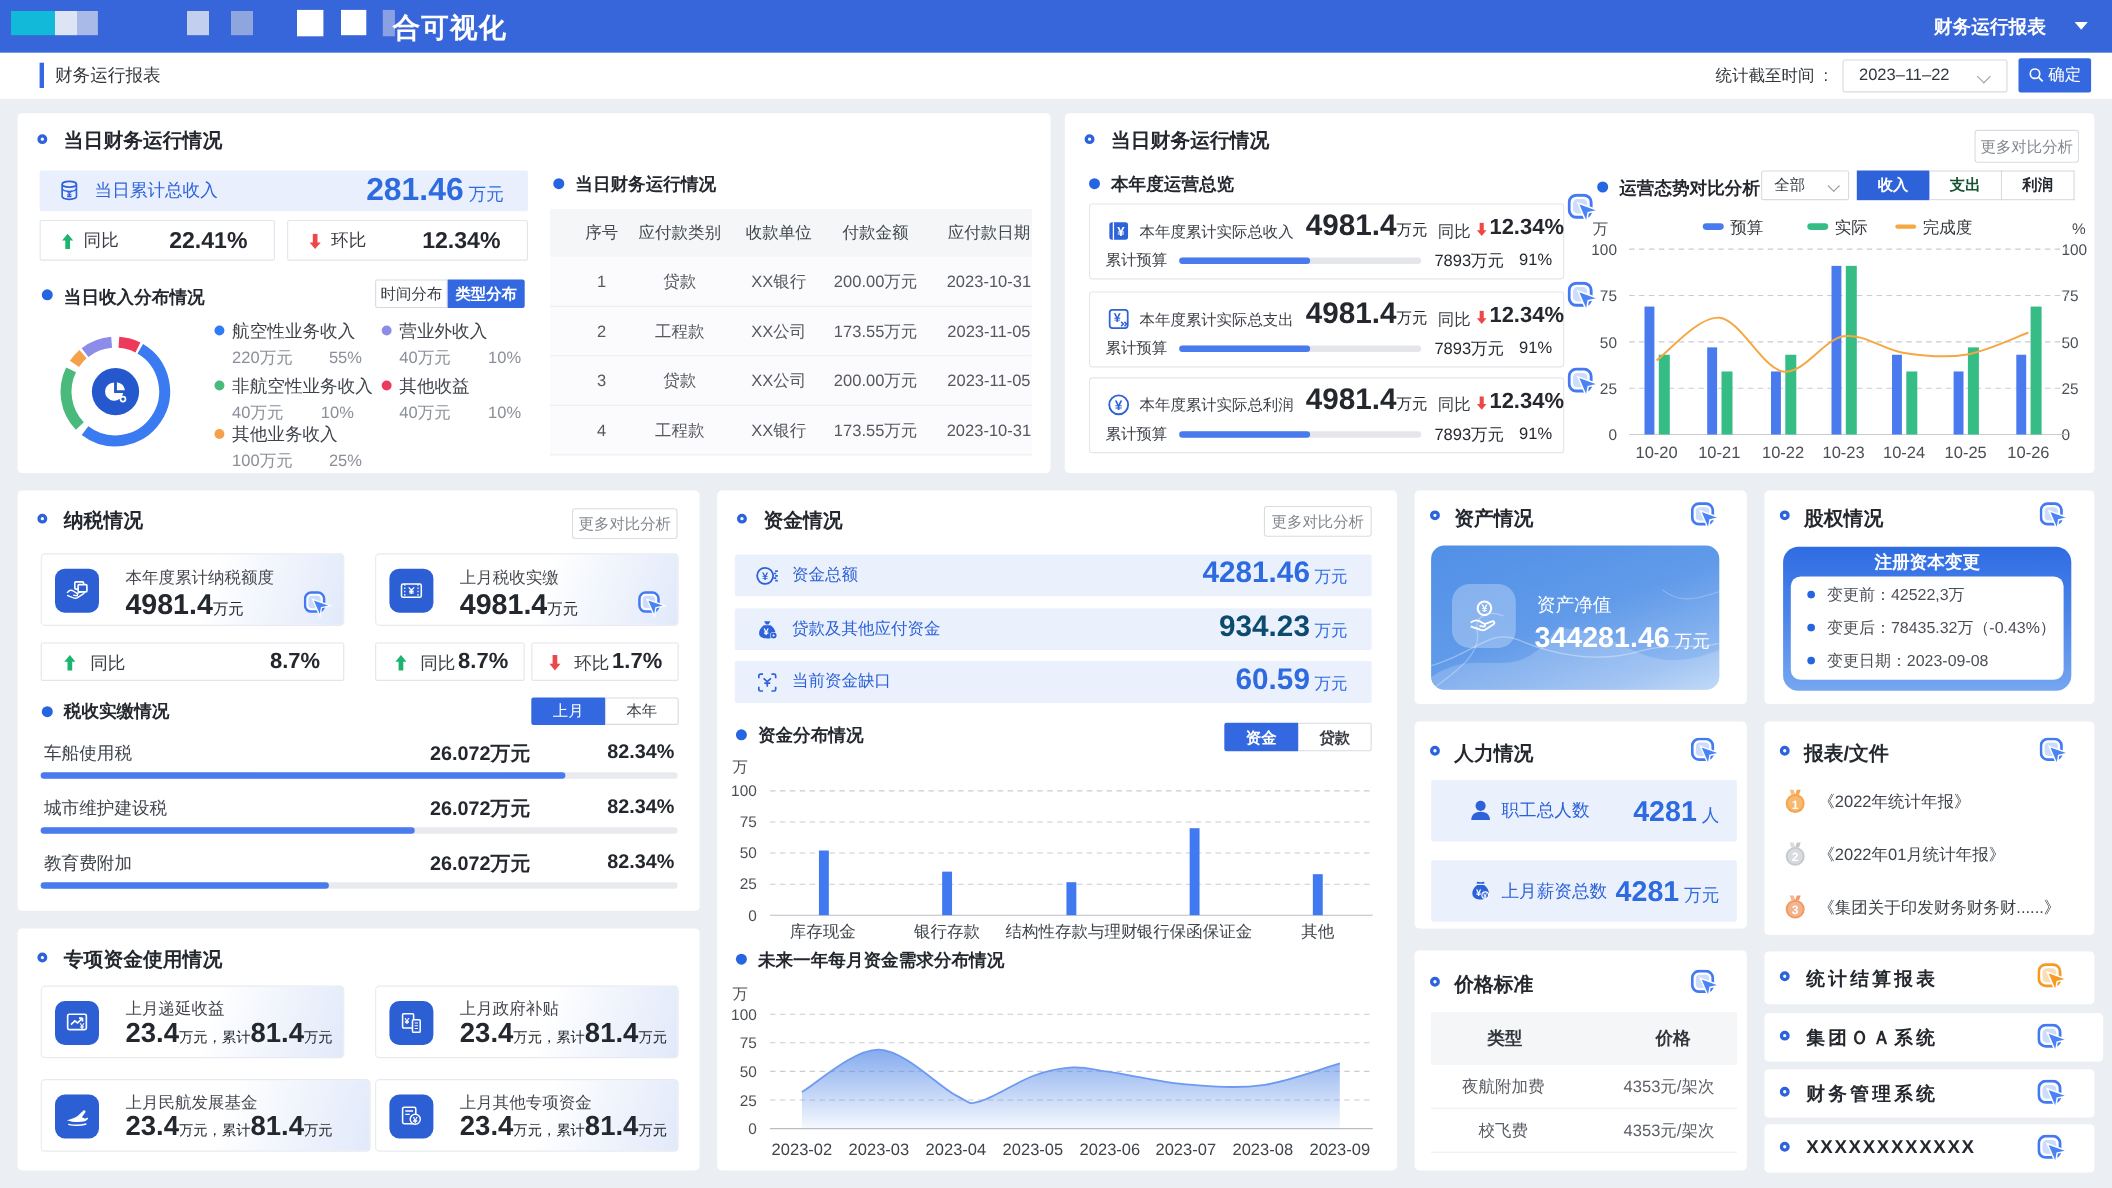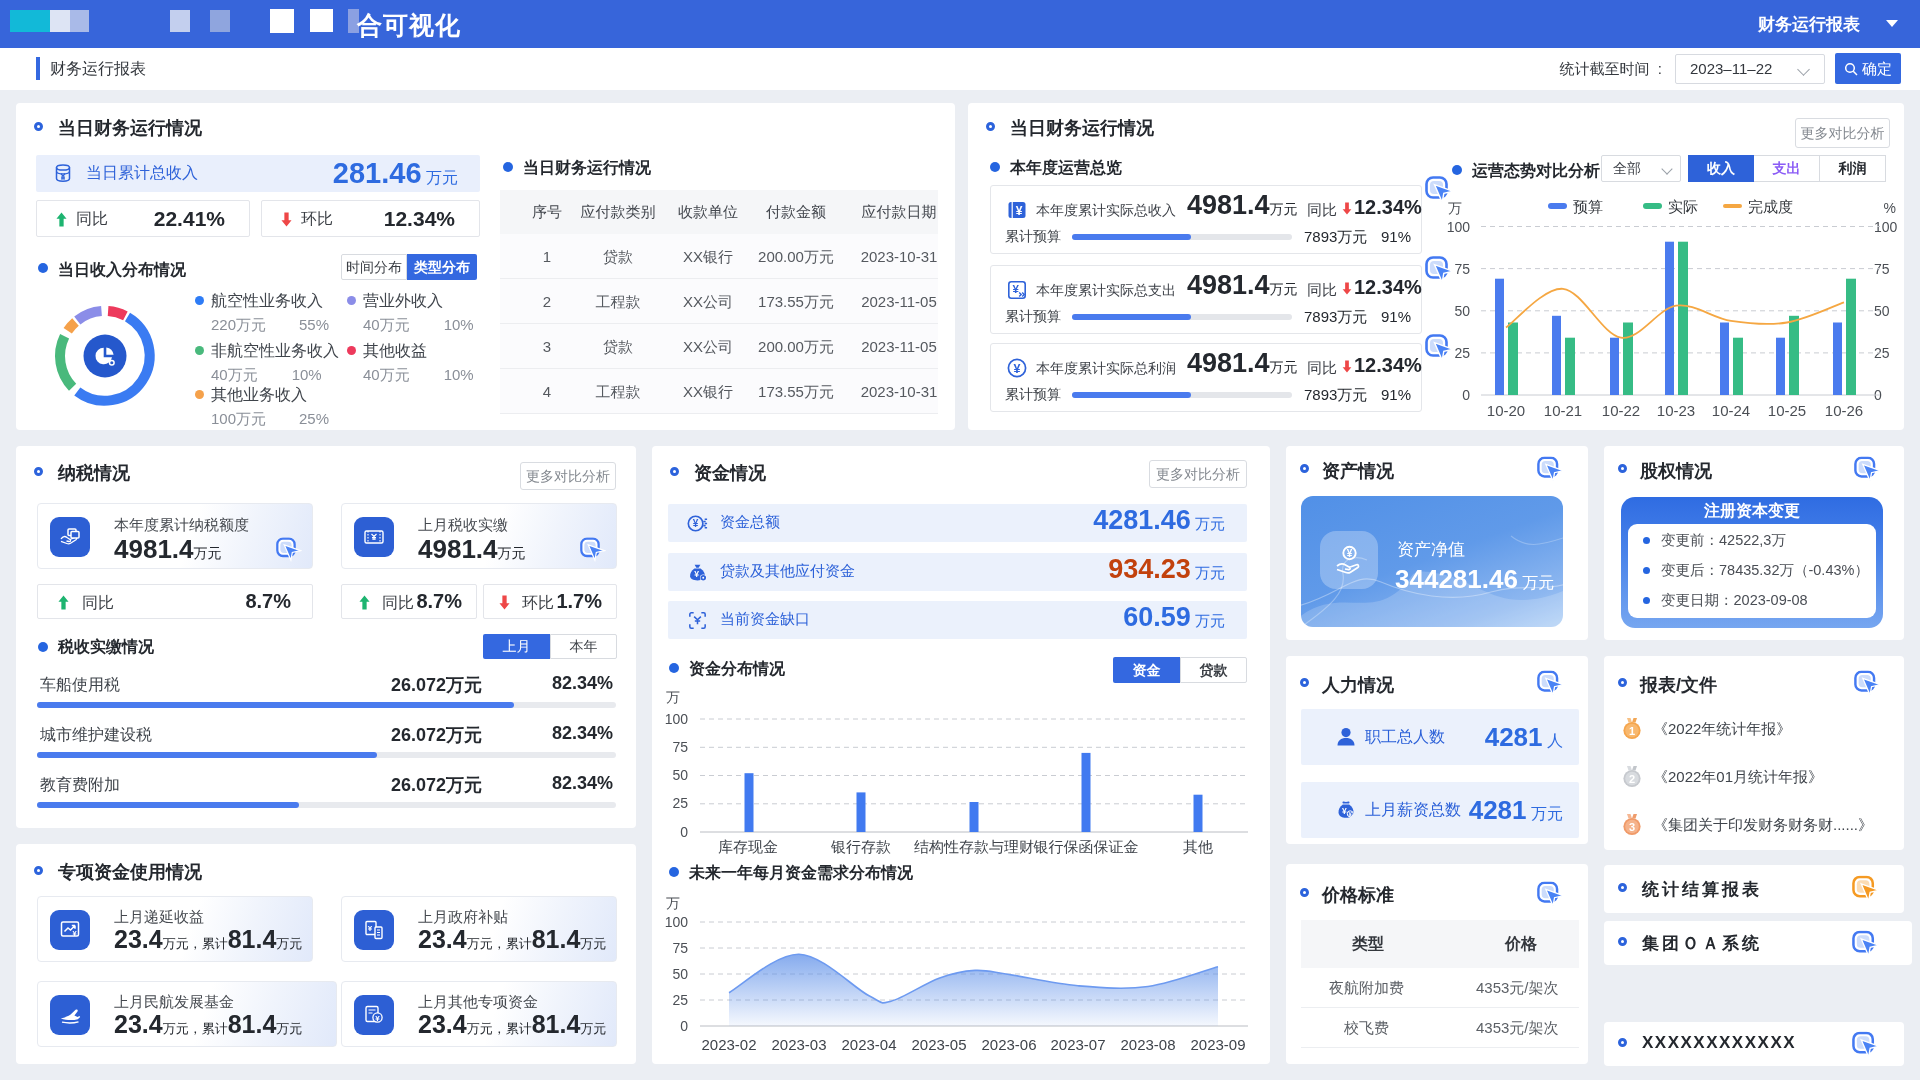--- a/index.html
+++ b/index.html
@@ -263,21 +263,21 @@
       <svg class="abs" style="left:434px;top:-10px;" width="30" height="28">
           <use href="#curB"></use>
         </svg>
     </div>
 
     <div class="dot" style="left:484px;top:62px;"></div>
     <div class="sub16" style="left:504px;top:58px;">运营态势对比分析</div>
     <div class="abs" style="left:633px;top:52px;width:80px;height:27px;border:1px solid #d8dbe0;border-radius:2px;font-size:14px;color:#3a3e44;line-height:25px;padding-left:11px;">全部</div>
     <div class="abs" style="left:695px;top:62px;width:8px;height:8px;border-left:1.4px solid #9aa0a8;border-bottom:1.4px solid #9aa0a8;transform:rotate(-45deg);"></div>
     <div class="abs" style="left:720px;top:52px;width:66px;height:27px;background:#2e62d9;font-size:14px;color:#fff;text-align:center;line-height:27px;font-weight:700;">收入</div>
-    <div class="abs" style="left:786px;top:52px;width:66px;height:27px;border:1px solid #d8dbe0;border-left:none;font-size:14px;color:#8b5cf6;text-align:center;line-height:25px;font-weight:700;">支出</div>
+    <div class="abs" style="left:786px;top:52px;width:66px;height:27px;border:1px solid #d8dbe0;border-left:none;font-size:14px;color:#14532d;text-align:center;line-height:25px;font-weight:700;">支出</div>
     <div class="abs" style="left:852px;top:52px;width:66px;height:27px;border:1px solid #d8dbe0;border-left:none;font-size:14px;color:#24282e;text-align:center;line-height:25px;font-weight:700;">利润</div>
 
     <svg class="abs" style="left:470px;top:92px;" width="466" height="230" viewBox="1438 195 466 230">
       <g font-family="Liberation Sans, sans-serif" font-size="14" fill="#4b4f55">
         <text x="1448" y="213">万</text>
           <text x="1896" y="213" text-anchor="end">%</text>
         <g text-anchor="end">
             <text x="1470" y="232">100</text>
             <text x="1470" y="274">75</text>
             <text x="1470" y="316">50</text>
@@ -476,21 +476,21 @@
     <div class="frow" style="top:107px;">
       <svg class="abs" style="left:18px;top:8px;" width="23" height="23" viewBox="0 0 24 24">
           <path d="M9 4 h6 l-1.8 3 h-2.4 Z" fill="#2e62d9"></path>
           <path d="M8.8 7.8 C5.5 10 4 13 4.3 16 C4.6 18.6 7.2 20.3 12 20.3 C16.8 20.3 19.4 18.6 19.7 16 C20 13 18.5 10 15.2 7.8 Z" fill="#2e62d9"></path>
           <text x="11" y="17" font-size="9" font-weight="bold" fill="#fff" text-anchor="middle" font-family="Liberation Sans, sans-serif">¥</text>
           <circle cx="18" cy="17.5" r="3.4" fill="#fff"></circle>
           <circle cx="18" cy="17.5" r="2.9" fill="#2e62d9"></circle>
           <circle cx="18" cy="17.5" r="1" fill="#fff"></circle>
         </svg>
       <div class="abs" style="left:52px;top:9px;font-size:15px;color:#2c61d8;">贷款及其他应付资金</div>
-      <div class="abs" style="right:22px;top:1px;"><span style="font-size:27px;font-weight:700;color:#c2410c;">934.23</span><span style="font-size:15px;color:#2e6be0;"> 万元</span></div>
+      <div class="abs" style="right:22px;top:1px;"><span style="font-size:27px;font-weight:700;color:#0c4a6e;">934.23</span><span style="font-size:15px;color:#2e6be0;"> 万元</span></div>
     </div>
     <div class="frow" style="top:155px;">
       <svg class="abs" style="left:18px;top:8px;" width="23" height="23" viewBox="0 0 24 24" fill="none" stroke="#2e62d9" stroke-width="1.6">
           <path d="M4 8 V5.5 A1.5 1.5 0 0 1 5.5 4 H8 M16 4 H18.5 A1.5 1.5 0 0 1 20 5.5 V8 M20 16 V18.5 A1.5 1.5 0 0 1 18.5 20 H16 M8 20 H5.5 A1.5 1.5 0 0 1 4 18.5 V16"></path>
           <path d="M8.5 8 L12 11.2 L15.5 8 M12 11.2 V16 M9.2 12.5 H14.8"></path>
         </svg>
       <div class="abs" style="left:52px;top:9px;font-size:15px;color:#2c61d8;">当前资金缺口</div>
       <div class="abs" style="right:22px;top:1px;"><span style="font-size:27px;font-weight:700;color:#2e6be0;">60.59</span><span style="font-size:15px;color:#2e6be0;"> 万元</span></div>
     </div>
     <div class="dot" style="left:17px;top:217px;"></div>
@@ -695,20 +695,27 @@
         <use href="#curO"></use>
       </svg>
   </div>
   <div class="card" id="c7d" style="left:1604px;top:921px;width:308px;height:44px;">
     <div class="ring" style="left:14px;top:16px;"></div>
     <div class="ctitle" style="left:38px;top:11px;letter-spacing:3px;font-size:17px;">集团ＯＡ系统</div>
     <svg class="abs" style="left:248px;top:9px;" width="29" height="28" viewBox="0 0 30 28">
         <use href="#curB"></use>
       </svg>
   </div>
+  <div class="card" id="c7e" style="left:1604px;top:972px;width:300px;height:44px;">
+    <div class="ring" style="left:14px;top:16px;"></div>
+    <div class="ctitle" style="left:38px;top:11px;letter-spacing:3px;font-size:17px;">财务管理系统</div>
+    <svg class="abs" style="left:248px;top:9px;" width="29" height="28" viewBox="0 0 30 28">
+        <use href="#curB"></use>
+      </svg>
+  </div>
   <div class="card" id="c7f" style="left:1604px;top:1022px;width:300px;height:44px;">
     <div class="ring" style="left:14px;top:16px;"></div>
     <div class="ctitle" style="left:38px;top:11px;letter-spacing:1.5px;font-size:17px;">XXXXXXXXXXXX</div>
     <svg class="abs" style="left:248px;top:9px;" width="29" height="28" viewBox="0 0 30 28">
         <use href="#curB"></use>
       </svg>
   </div>
 </div>
 
 </body></html>

